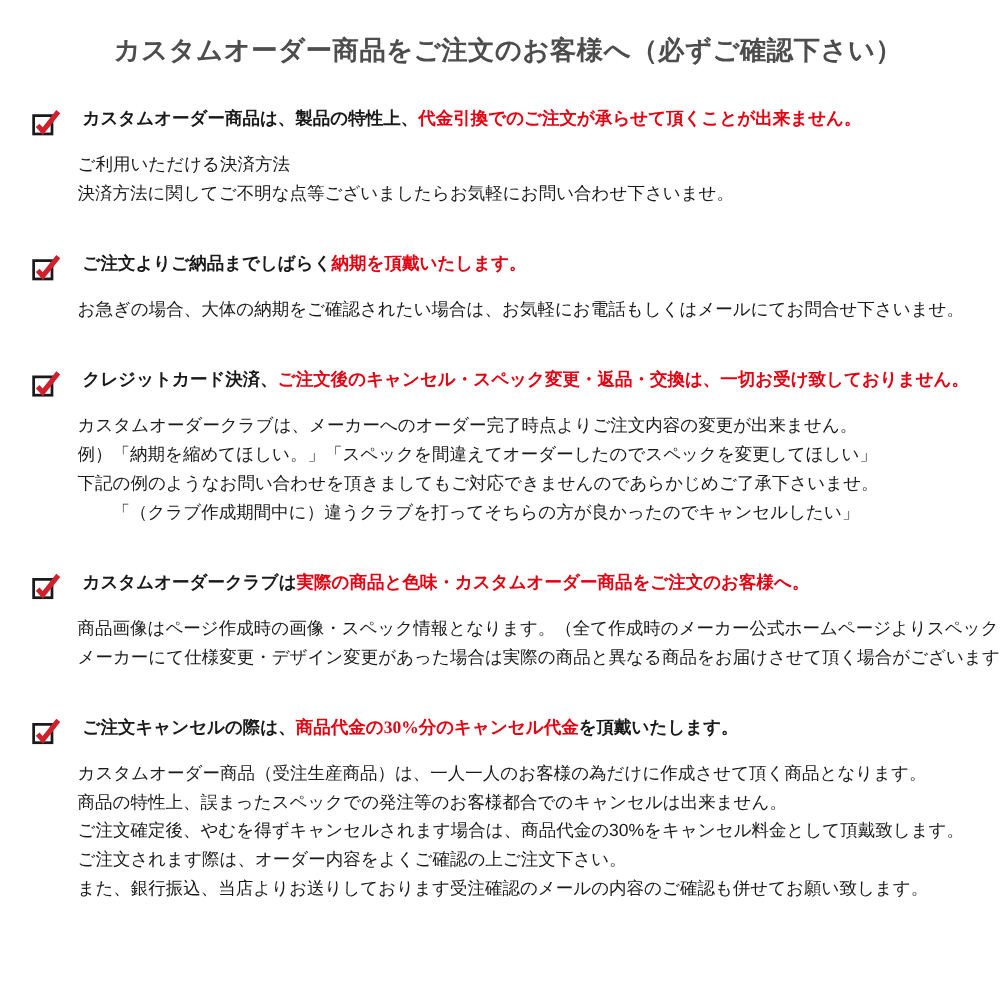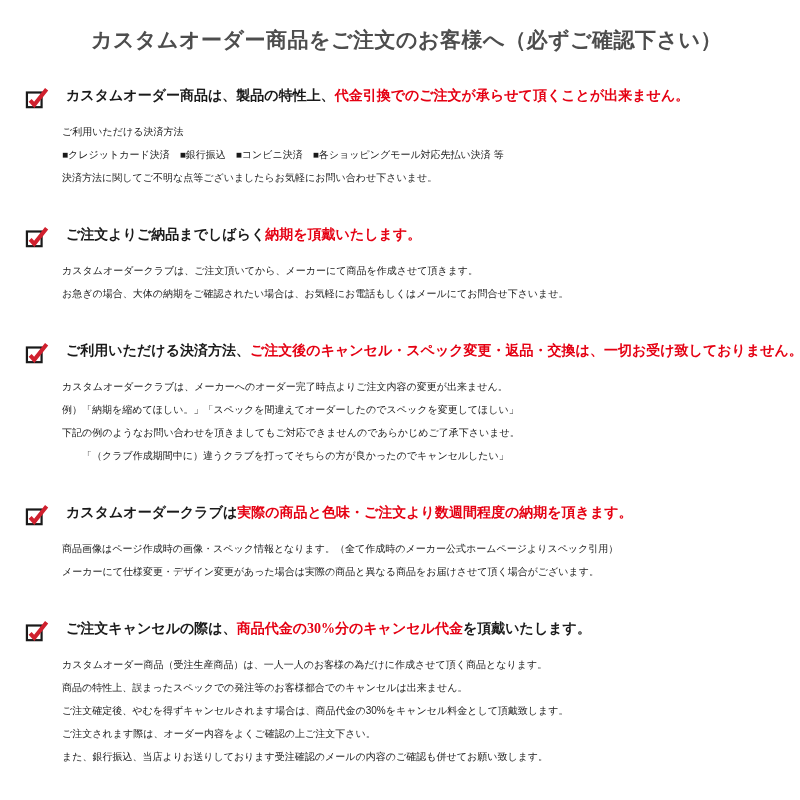--- a/index.html
+++ b/index.html
@@ -45,21 +45,21 @@
   .section-heading{
     font-size:14px;
     font-weight:bold;
     line-height:20px;
     white-space:nowrap;
     margin:0;
   }
   .section-heading .red{color:var(--red);}
   .section-body{
     margin-left:37px;
-    font-size:10px;
+    font-size:14px;
     line-height:23px;
   }
   .body-line{
     white-space:nowrap;
   }
 </style>
 </head>
 <body>
 
 <div class="page">
@@ -71,68 +71,66 @@
       <span class="checkbox-wrap">
         <svg width="24" height="22" viewBox="0 0 26 24" aria-hidden="true">
           <rect x="2" y="6" width="16" height="16" fill="#ffffff" stroke="#1a1a1a" stroke-width="2.4"></rect>
           <path d="M5.5 14.5 L10 19.5 L23.5 2.5" fill="none" stroke="#d0202e" stroke-width="4.4"></path>
         </svg>
       </span>
       <p class="section-heading"><span>カスタムオーダー商品は、製品の特性上、</span><span class="red">代金引換でのご注文が承らせて頂くことが出来ません。</span></p>
     </div>
     <div class="section-body">
           <div class="body-line">ご利用いただける決済方法</div>
-          <div class="body-line">■クレジットカード決済　■銀行振込　■コンビニ決済　■各ショッピングモール対応先払い決済 等</div>
           <div class="body-line">決済方法に関してご不明な点等ございましたらお気軽にお問い合わせ下さいませ。</div>
         </div>
   </section>
 
   <section class="section">
     <div class="section-header">
       <span class="checkbox-wrap">
         <svg width="24" height="22" viewBox="0 0 26 24" aria-hidden="true">
           <rect x="2" y="6" width="16" height="16" fill="#ffffff" stroke="#1a1a1a" stroke-width="2.4"></rect>
           <path d="M5.5 14.5 L10 19.5 L23.5 2.5" fill="none" stroke="#d0202e" stroke-width="4.4"></path>
         </svg>
       </span>
       <p class="section-heading"><span>ご注文よりご納品までしばらく</span><span class="red">納期を頂戴いたします。</span></p>
     </div>
     <div class="section-body">
-          <div class="body-line">カスタムオーダークラブは、ご注文頂いてから、メーカーにて商品を作成させて頂きます。</div>
           <div class="body-line">お急ぎの場合、大体の納期をご確認されたい場合は、お気軽にお電話もしくはメールにてお問合せ下さいませ。</div>
         </div>
   </section>
 
   <section class="section">
     <div class="section-header">
       <span class="checkbox-wrap">
         <svg width="24" height="22" viewBox="0 0 26 24" aria-hidden="true">
           <rect x="2" y="6" width="16" height="16" fill="#ffffff" stroke="#1a1a1a" stroke-width="2.4"></rect>
           <path d="M5.5 14.5 L10 19.5 L23.5 2.5" fill="none" stroke="#d0202e" stroke-width="4.4"></path>
         </svg>
       </span>
-      <p class="section-heading"><span>ご利用いただける決済方法、</span><span class="red">ご注文後のキャンセル・スペック変更・返品・交換は、一切お受け致しておりません。</span></p>
+      <p class="section-heading"><span>クレジットカード決済、</span><span class="red">ご注文後のキャンセル・スペック変更・返品・交換は、一切お受け致しておりません。</span></p>
     </div>
     <div class="section-body">
           <div class="body-line">カスタムオーダークラブは、メーカーへのオーダー完了時点よりご注文内容の変更が出来ません。</div>
           <div class="body-line">例）「納期を縮めてほしい。」「スペックを間違えてオーダーしたのでスペックを変更してほしい」</div>
           <div class="body-line">下記の例のようなお問い合わせを頂きましてもご対応できませんのであらかじめご了承下さいませ。</div>
           <div class="body-line">　　「（クラブ作成期間中に）違うクラブを打ってそちらの方が良かったのでキャンセルしたい」</div>
         </div>
   </section>
 
   <section class="section">
     <div class="section-header">
       <span class="checkbox-wrap">
         <svg width="24" height="22" viewBox="0 0 26 24" aria-hidden="true">
           <rect x="2" y="6" width="16" height="16" fill="#ffffff" stroke="#1a1a1a" stroke-width="2.4"></rect>
           <path d="M5.5 14.5 L10 19.5 L23.5 2.5" fill="none" stroke="#d0202e" stroke-width="4.4"></path>
         </svg>
       </span>
-      <p class="section-heading"><span>カスタムオーダークラブは</span><span class="red">実際の商品と色味・ご注文より数週間程度の納期を頂きます。</span></p>
+      <p class="section-heading"><span>カスタムオーダークラブは</span><span class="red">実際の商品と色味・カスタムオーダー商品をご注文のお客様へ。</span></p>
     </div>
     <div class="section-body">
           <div class="body-line">商品画像はページ作成時の画像・スペック情報となります。（全て作成時のメーカー公式ホームページよりスペック引用）</div>
           <div class="body-line">メーカーにて仕様変更・デザイン変更があった場合は実際の商品と異なる商品をお届けさせて頂く場合がございます。</div>
         </div>
   </section>
 
   <section class="section">
     <div class="section-header">
       <span class="checkbox-wrap">

